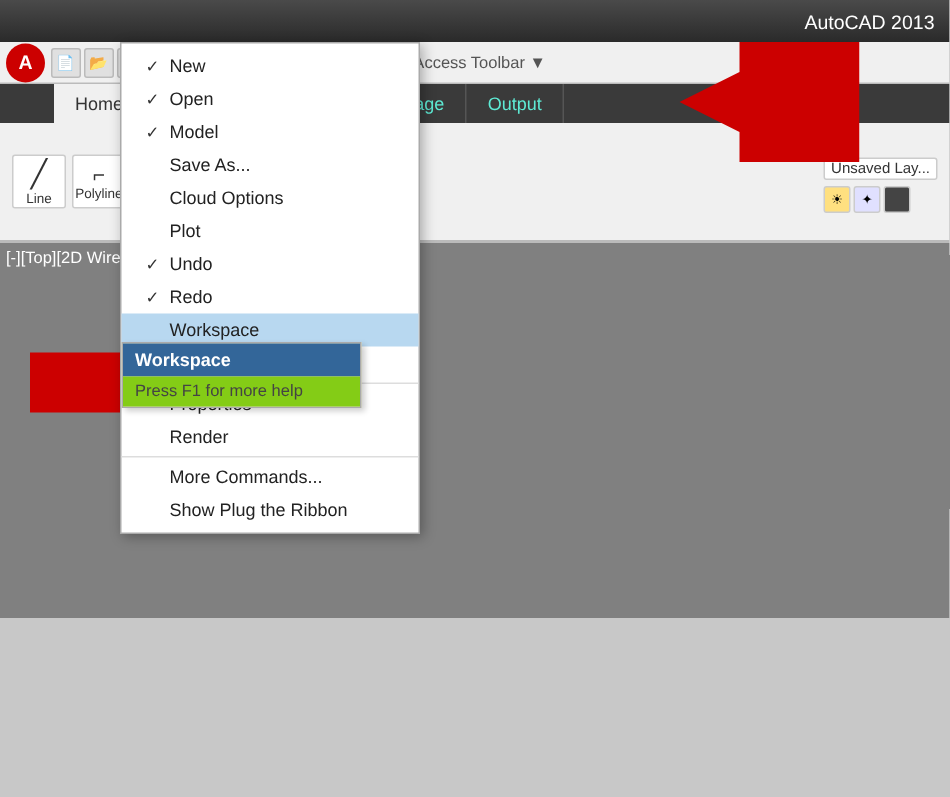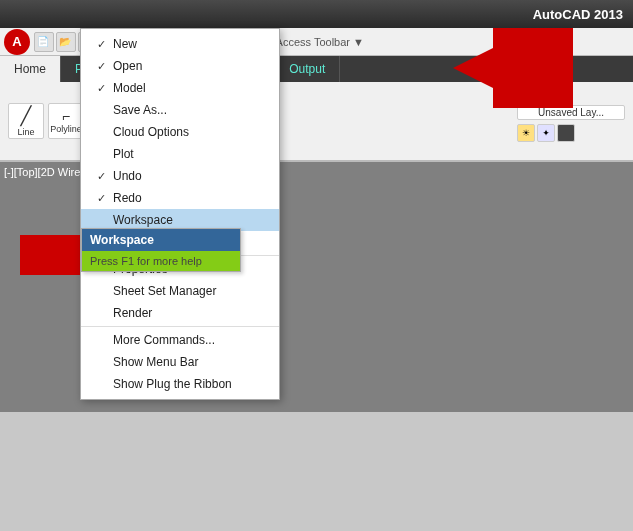--- a/index.html
+++ b/index.html
@@ -16,21 +16,21 @@
     
     .title-bar {
       background: linear-gradient(to bottom, #4a4a4a, #2a2a2a);
       height: 28px;
       display: flex;
       align-items: center;
       justify-content: flex-end;
       padding-right: 10px;
       color: white;
       font-size: 13px;
-      font-weight: bold;
+      font-weight: normal;
     }
 
     
     .toolbar-area {
       background: #f0f0f0;
       height: 28px;
       display: flex;
       align-items: center;
       padding: 0 4px;
       border-bottom: 1px solid #bbb;
@@ -85,20 +85,21 @@
       align-items: center;
       color: #5eead4;
       font-size: 12px;
       cursor: pointer;
       border-right: 1px solid #555;
     }
 
     .ribbon-tab.active {
       background: #f0f0f0;
       color: #333;
+      margin-left: 36px;
     }
 
     
     .ribbon-content {
       background: #f0f0f0;
       height: 80px;
       border-bottom: 2px solid #bbb;
       display: flex;
       align-items: center;
       padding: 4px 8px;
@@ -232,21 +233,21 @@
       right: 60px;
       z-index: 50;
     }
 
     
     .unsaved-badge {
       font-size: 10px;
       color: #333;
       background: white;
       border: 1px solid #ccc;
-      padding: 1px 20px;
+      padding: 1px 4px;
       border-radius: 2px;
     }
 
     .modify-label {
       font-size: 10px;
       color: #555;
       text-align: center;
     }
 
     .right-group {
@@ -404,33 +405,25 @@
       <div class="submenu-help">Press F1 for more help</div>
     </div>
 
     <div class="menu-separator"></div>
     <div class="menu-item">
       <span class="checkmark">&nbsp;</span>
       <span>Properties</span>
     </div>
     <div class="menu-item">
       <span class="checkmark">&nbsp;</span>
-      <span>Sheet Set Manager</span>
-    </div>
-    <div class="menu-item">
-      <span class="checkmark">&nbsp;</span>
       <span>Render</span>
     </div>
     <div class="menu-separator"></div>
     <div class="menu-item">
       <span class="checkmark">&nbsp;</span>
       <span>More Commands...</span>
     </div>
     <div class="menu-item">
       <span class="checkmark">&nbsp;</span>
-      <span>Show Menu Bar</span>
-    </div>
-    <div class="menu-item">
-      <span class="checkmark">&nbsp;</span>
       <span>Show Plug the Ribbon</span>
     </div>
   </div>
 </div>
 
 </body></html>

